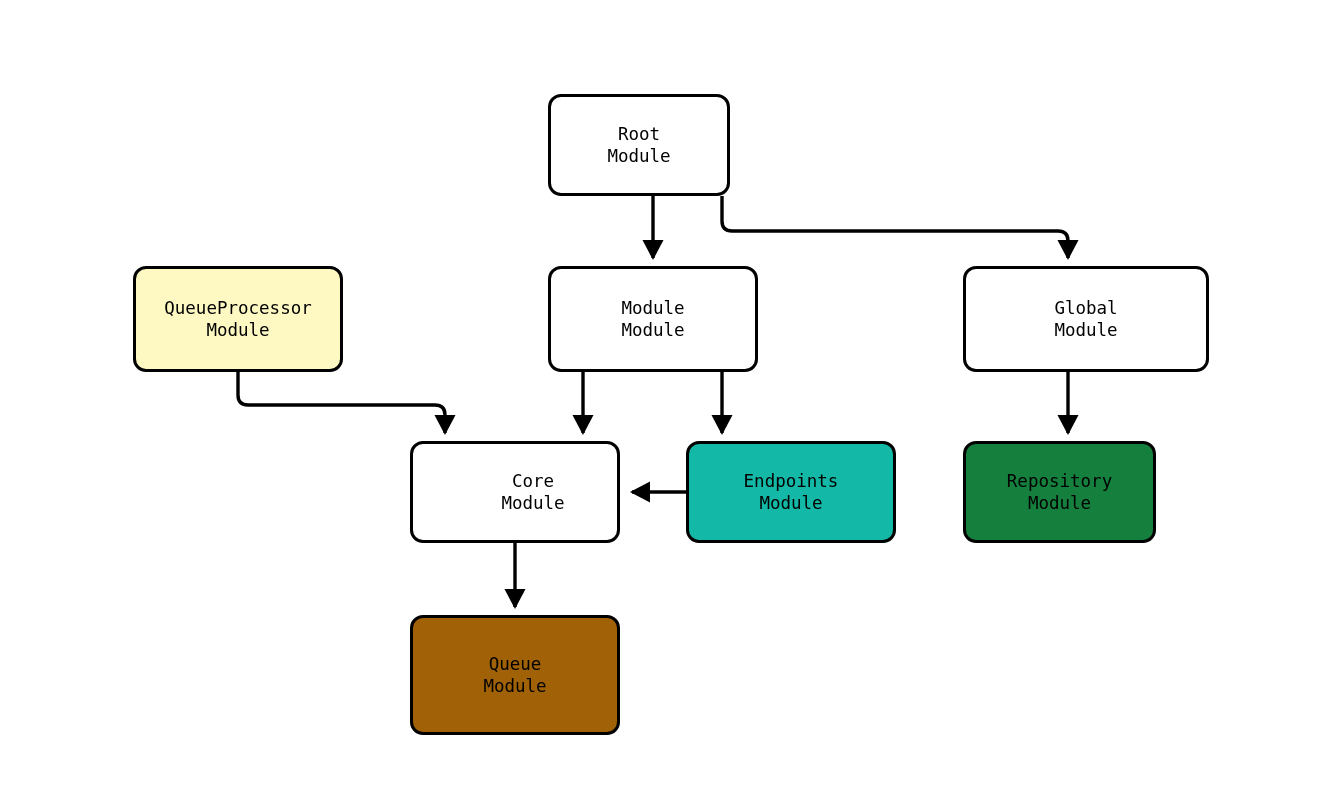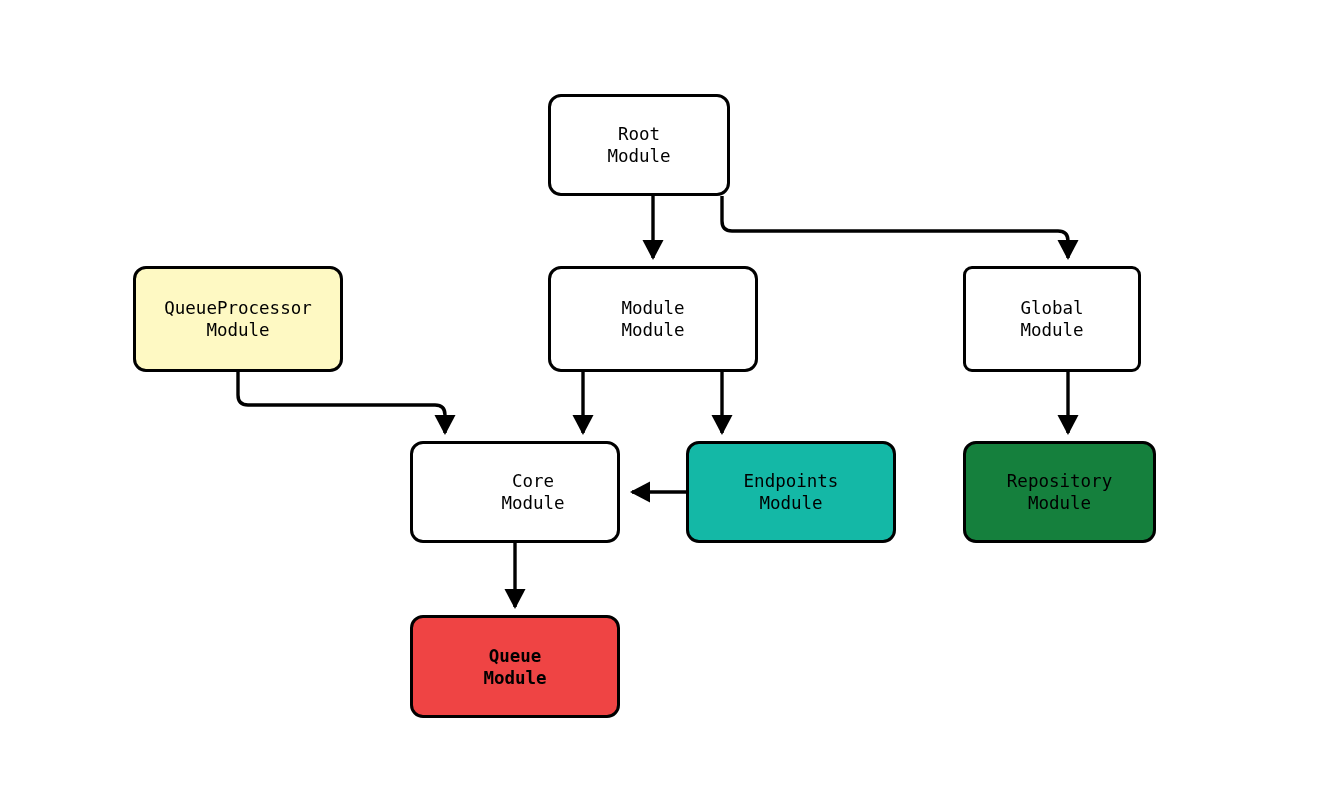--- a/index.html
+++ b/index.html
@@ -90,38 +90,38 @@
   <div class="node" style="left: 133px; top: 266px; width: 210px; height: 106px; background: #fef9c3; border-color: rgb(0, 0, 0);">
     <div class="node-label">QueueProcessor</div>
     <div class="node-label">Module</div>
   </div>
 
   <div class="node" style="left: 548px; top: 266px; width: 210px; height: 106px; background: rgb(255, 255, 255); border-color: rgb(0, 0, 0);">
     <div class="node-label">Module</div>
     <div class="node-label">Module</div>
   </div>
 
-  <div class="node" style="left: 963px; top: 266px; width: 178px; height: 106px; background: rgb(255, 255, 255); border-color: rgb(0, 0, 0); border-radius: 9px;">
+  <div class="node" style="left: 963px; top: 266px; width: 246px; height: 106px; background: rgb(255, 255, 255); border-color: rgb(0, 0, 0);">
     <div class="node-label">Global</div>
     <div class="node-label">Module</div>
   </div>
 
   <div class="node" style="left: 410px; top: 441px; width: 210px; height: 102px; background: rgb(255, 255, 255); border-color: rgb(0, 0, 0); padding-left: 36px;">
     <div class="node-label">Core</div>
     <div class="node-label">Module</div>
   </div>
 
   <div class="node" style="left: 686px; top: 441px; width: 210px; height: 102px; background: #14b8a6; border-color: rgb(0, 0, 0);">
     <div class="node-label">Endpoints</div>
     <div class="node-label">Module</div>
   </div>
 
   <div class="node" style="left: 963px; top: 441px; width: 193px; height: 102px; background: #15803d; border-color: rgb(0, 0, 0);">
     <div class="node-label">Repository</div>
     <div class="node-label">Module</div>
   </div>
 
-  <div class="node" style="left: 410px; top: 615px; width: 210px; height: 103px; background: #ef4444; border-color: rgb(0, 0, 0); font-weight: bold;">
+  <div class="node" style="left: 410px; top: 615px; width: 210px; height: 120px; background: #a16207; border-color: rgb(0, 0, 0);">
     <div class="node-label">Queue</div>
     <div class="node-label">Module</div>
   </div>
 
 </div>
 
 </body></html>

